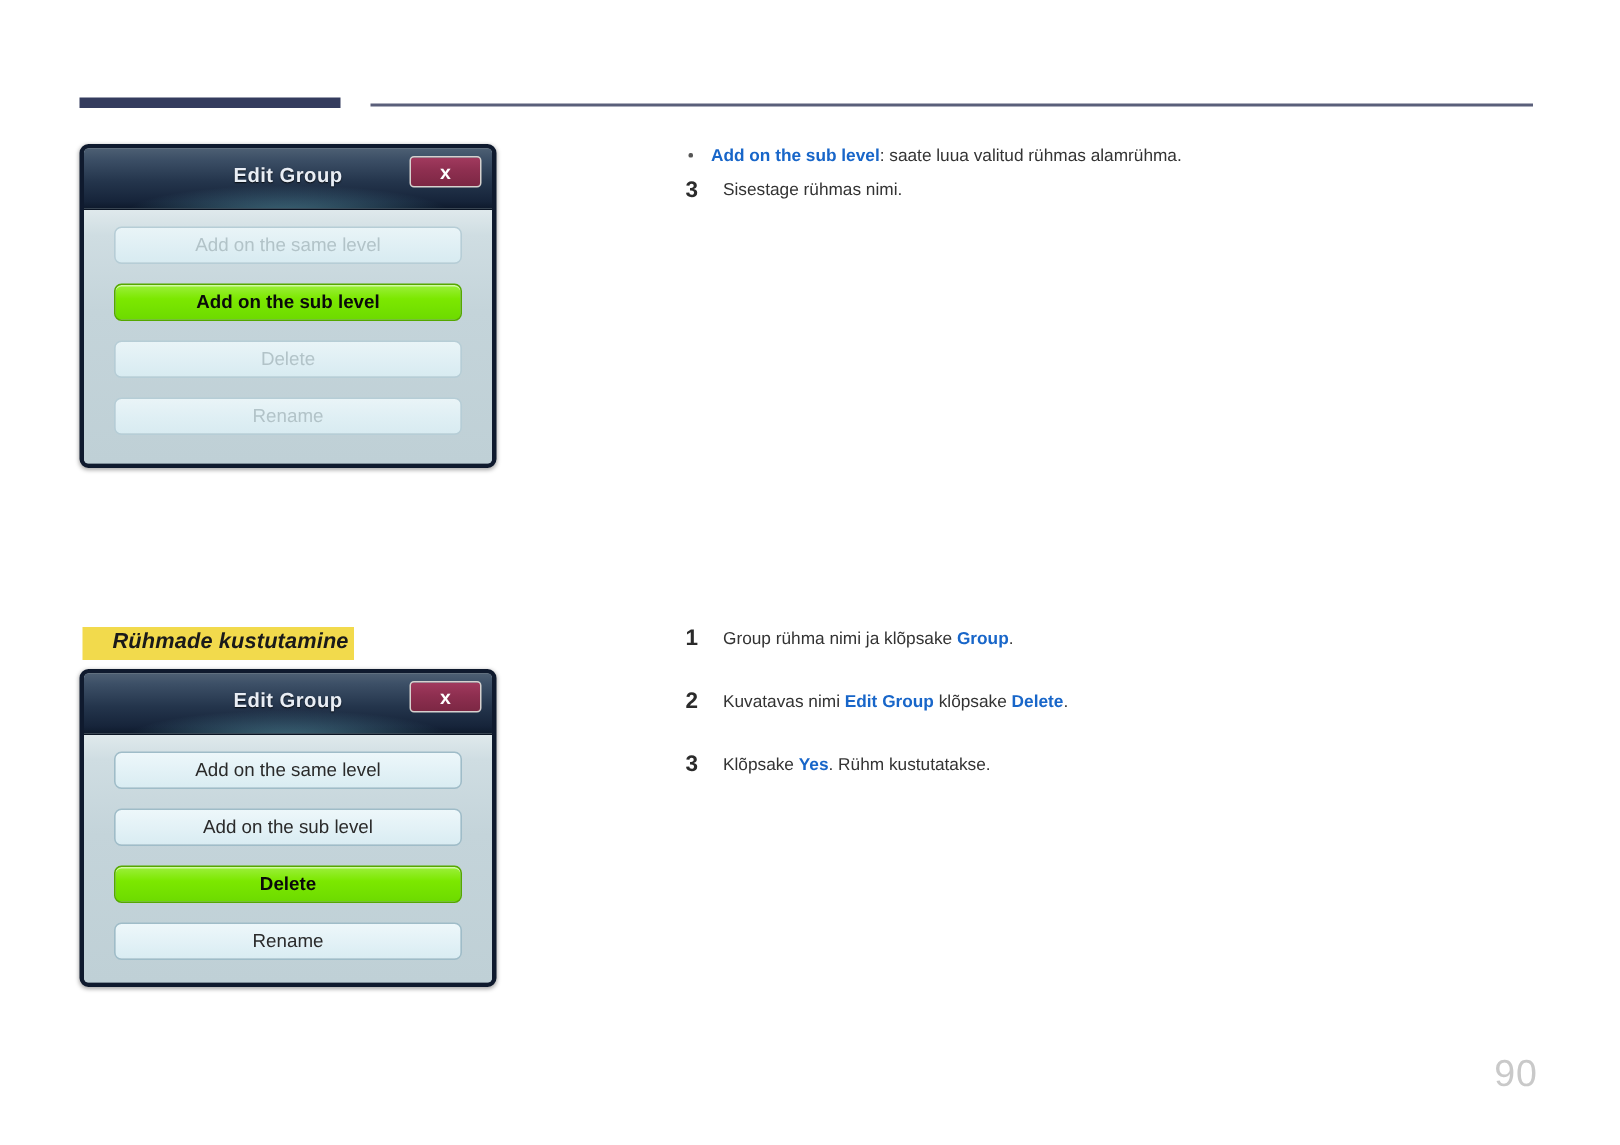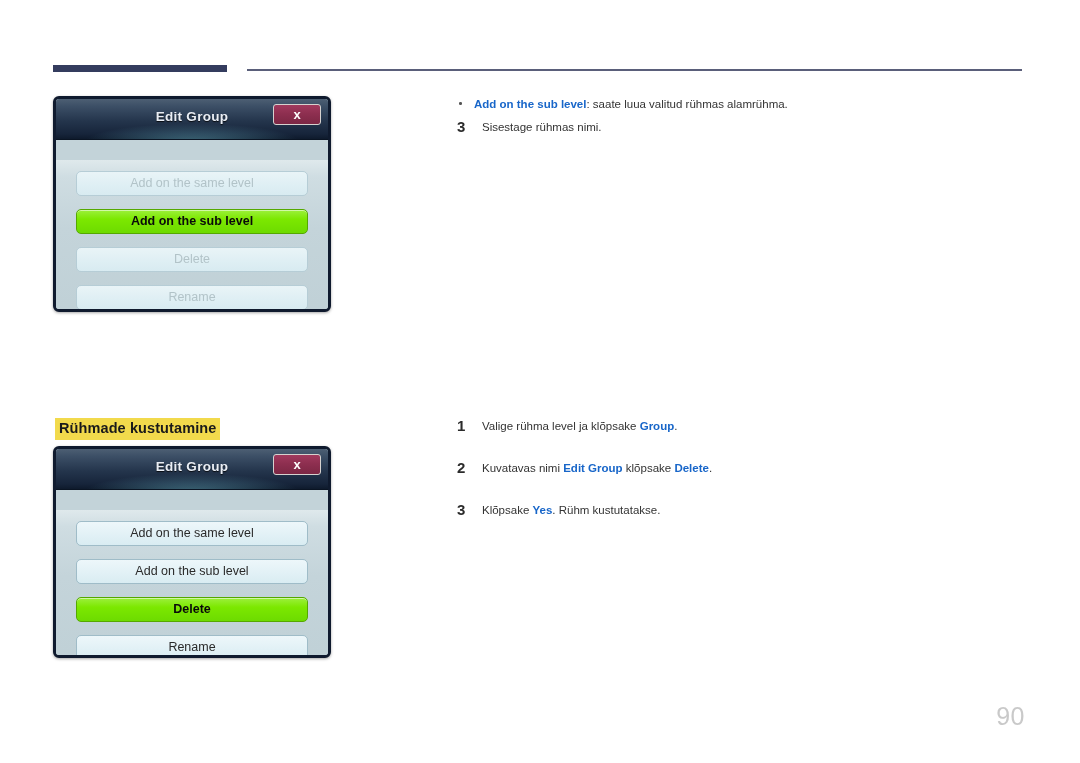--- a/index.html
+++ b/index.html
@@ -35,23 +35,24 @@
 
   
   .section-heading {
     position: absolute;
     left: 55px;
     top: 418px;
     font-size: 14.5px;
     font-weight: bold;
     color: #1a1a1a;
     background: #f2da4c;
-    padding: 2px 4px 3px 4px;
+    padding: 2px 4px 3px 20px;
     letter-spacing: 0.1px;
     line-height: 1.15;
+    font-style: italic;
   }
 
   
   .osd-dialog {
     position: absolute;
     width: 278px;
     border: 3px solid #0f1a2e;
     border-radius: 6px;
     box-sizing: border-box;
     background: #c3d3d9;
@@ -96,21 +97,20 @@
     box-sizing: border-box;
     cursor: pointer;
   }
 
   .osd-body {
     position: relative;
     height: calc(100% - 41px);
     background: linear-gradient(180deg, #dfe9ec 0%, #cfdde2 10%, #c4d4da 40%, #bfd0d6 100%);
     padding: 11px 20px 0 20px;
     box-sizing: border-box;
-    margin-top: 20px;
   }
 
   .osd-button {
     position: relative;
     height: 25px;
     border-radius: 5px;
     box-sizing: border-box;
     font-size: 12.5px;
     line-height: 23px;
     text-align: center;
@@ -238,21 +238,21 @@
     <div class="osd-button">Add on the same level</div>
     <div class="osd-button">Add on the sub level</div>
     <div class="osd-button selected">Delete</div>
     <div class="osd-button">Rename</div>
   </div>
 </div>
 
 <div class="steps-lower">
   <div class="step-row">
     <span class="step-num">1</span>
-    <span>Valige rühma level ja klõpsake </span><span class="blue-bold">Group</span><span></span><span class="blue-bold"></span><span>.</span>
+    <span>Group rühma nimi ja klõpsake </span><span class="blue-bold">Group</span><span></span><span class="blue-bold"></span><span>.</span>
   </div>
   <div class="step-row">
     <span class="step-num">2</span>
     <span>Kuvatavas nimi </span><span class="blue-bold">Edit Group</span><span> klõpsake </span><span class="blue-bold">Delete</span><span>.</span>
   </div>
   <div class="step-row">
     <span class="step-num">3</span>
     <span>Klõpsake </span><span class="blue-bold">Yes</span><span></span><span class="blue-bold"></span><span>. Rühm kustutatakse.</span>
   </div>
 </div>

